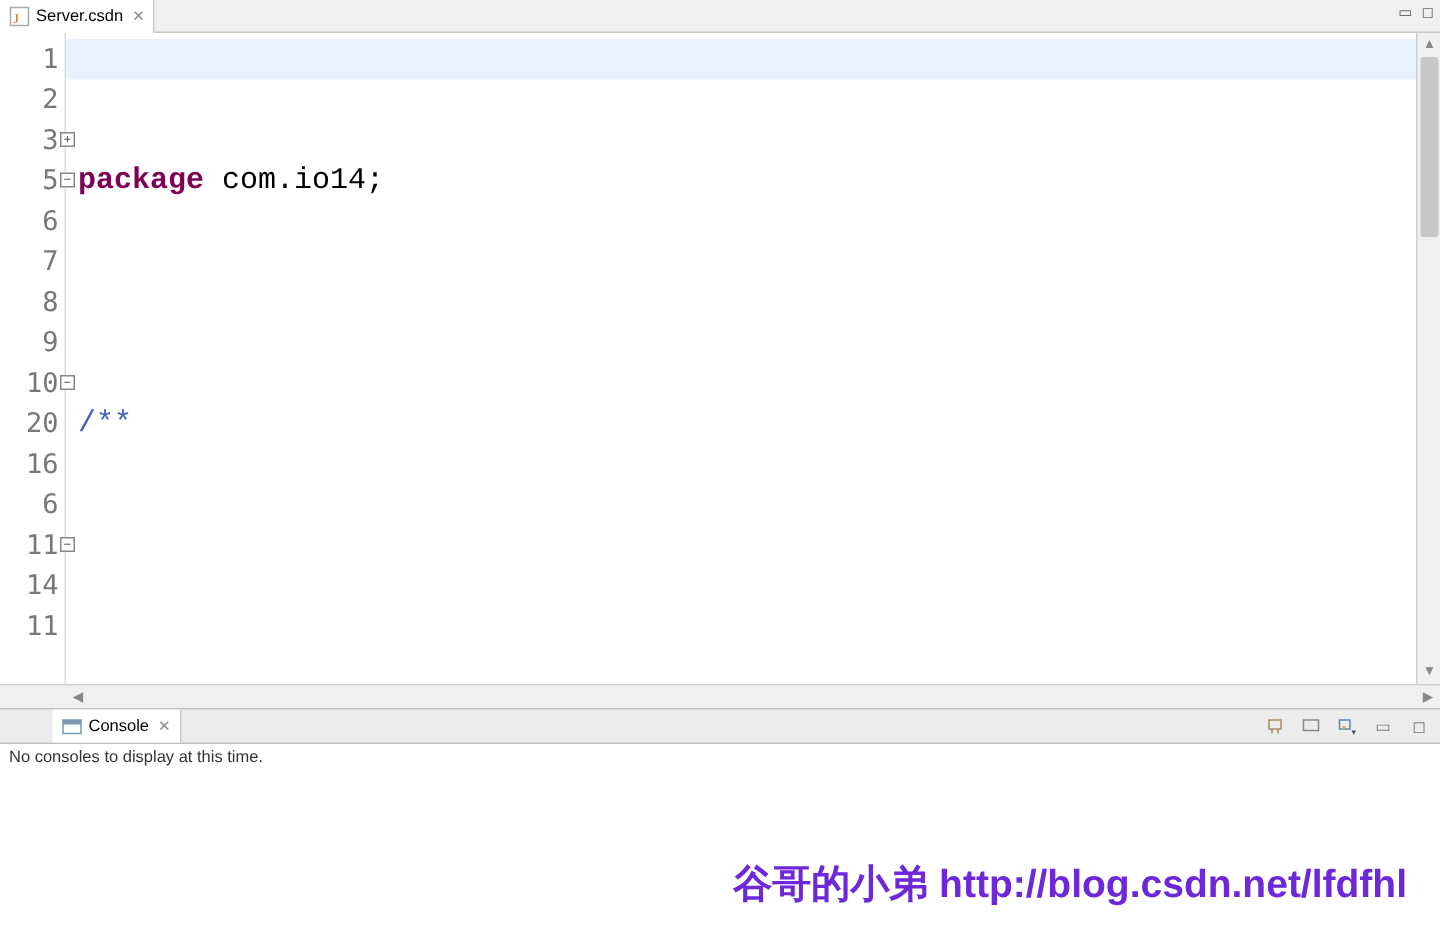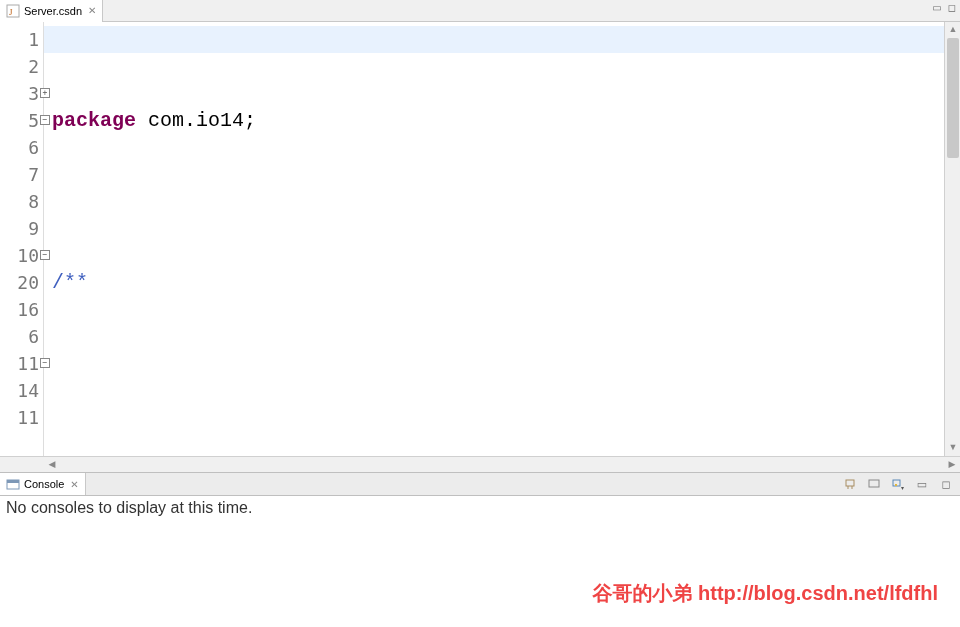--- a/index.html
+++ b/index.html
@@ -163,20 +163,21 @@
       border-radius: 2px;
     }
     .console-tab-bar {
       height: 24px;
       background: #ececec;
       border-top: 1px solid #bfbfbf;
       border-bottom: 1px solid #bfbfbf;
       display: flex;
       align-items: center;
       position: relative;
+      padding-left: 35px;
     }
     .console-tab {
       height: 22px;
       background: #fff;
       border-right: 1px solid #c8c8c8;
       display: flex;
       align-items: center;
       padding: 0 6px;
       gap: 4px;
       font-size: 11px;
@@ -198,30 +199,30 @@
       display: inline-flex;
       align-items: center;
       justify-content: center;
       font-size: 11px;
       color: #7a7a7a;
     }
     .console-body {
       height: 40px;
       background: #fff;
       padding: 3px 6px;
-      font-size: 16px;
+      font-size: 11px;
       color: #333;
     }
     .watermark {
       position: absolute;
       bottom: 20px;
       right: 22px;
-      font-size: 20px;
+      font-size: 26px;
       font-weight: 700;
-      color: #ef4444;
+      color: #6d28d9;
       font-family: "Microsoft YaHei", sans-serif;
     }
   </style>
 </head>
 <body>
 
 <div class="tab-bar">
   <div class="editor-tab">
     <span class="java-icon">
       <svg width="14" height="14" viewBox="0 0 14 14">

